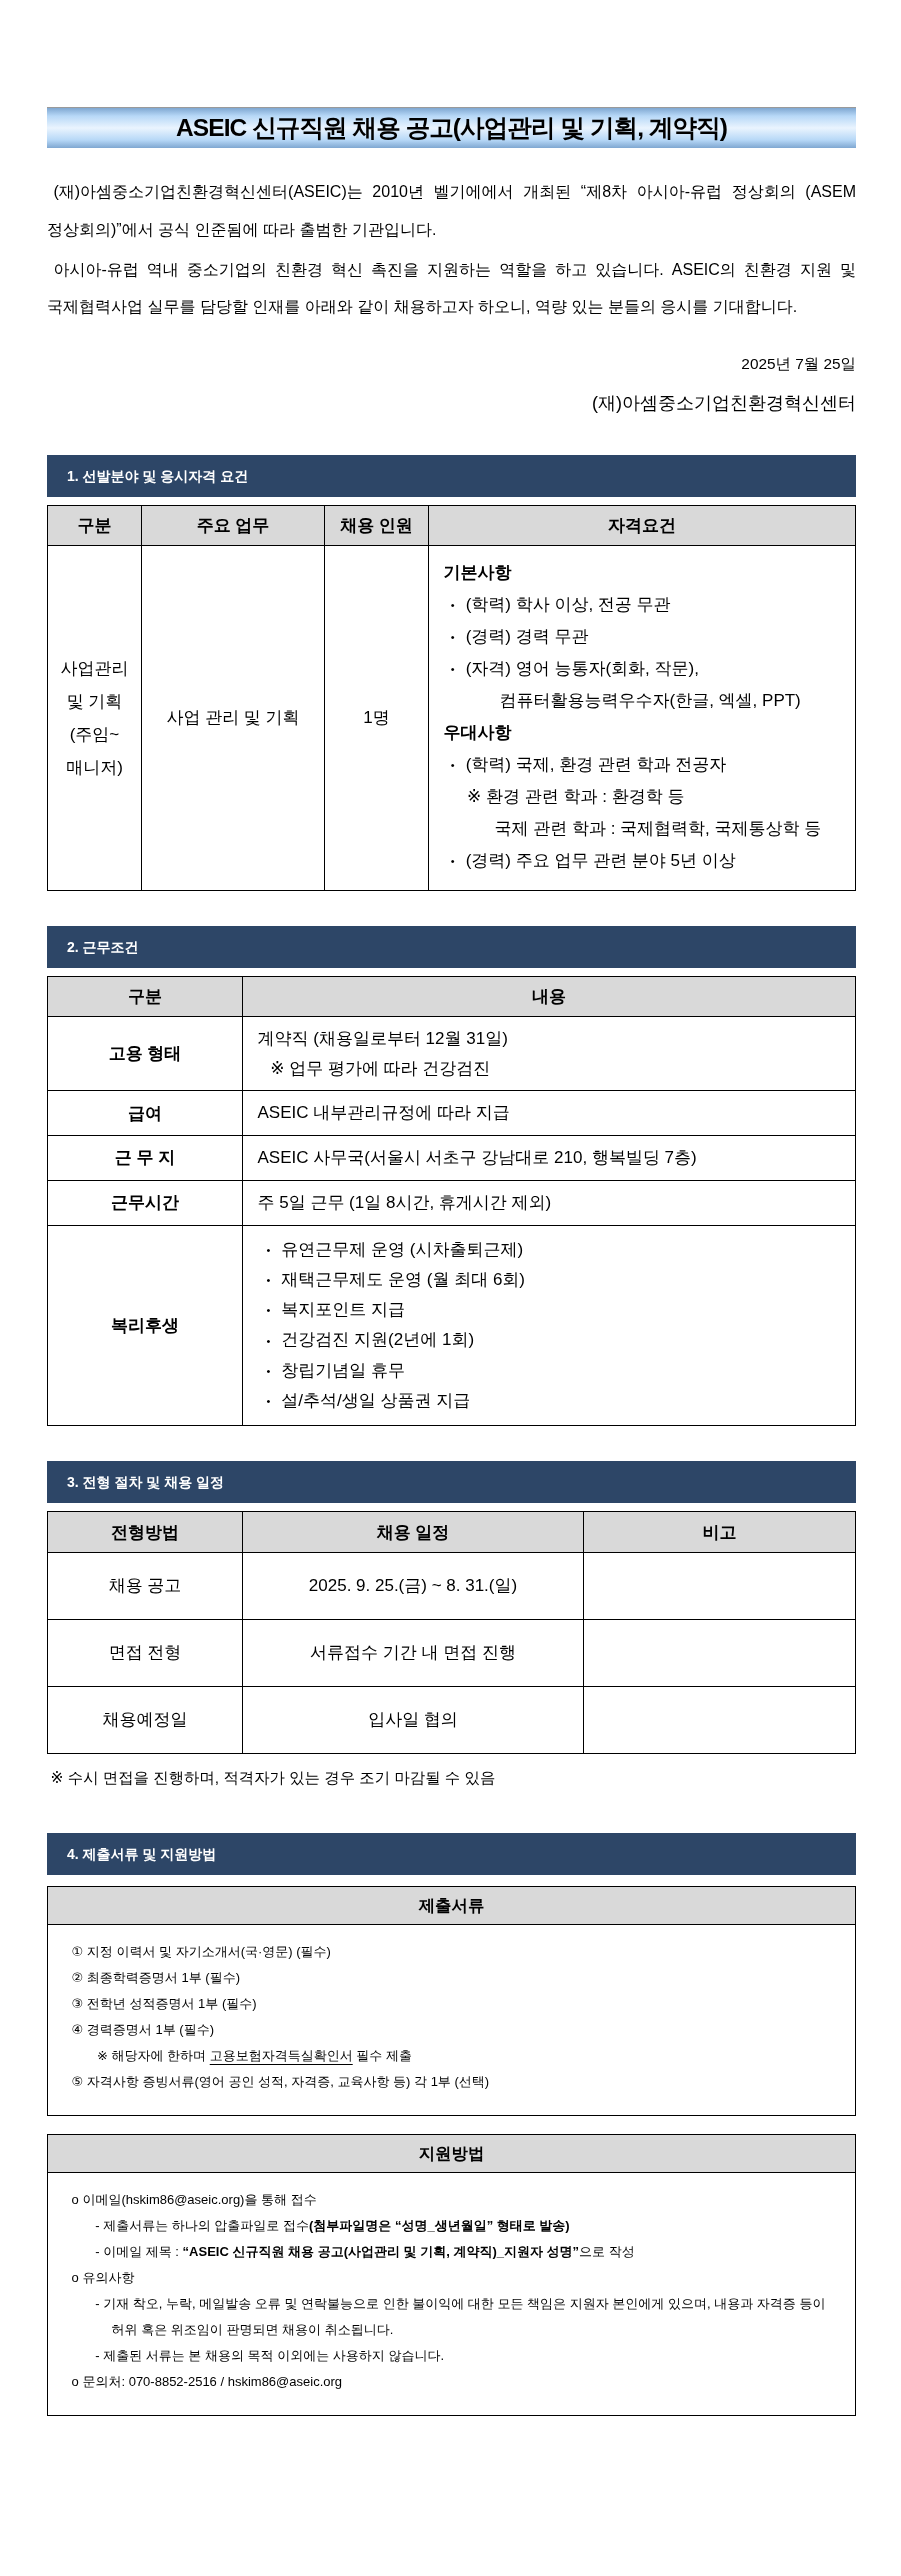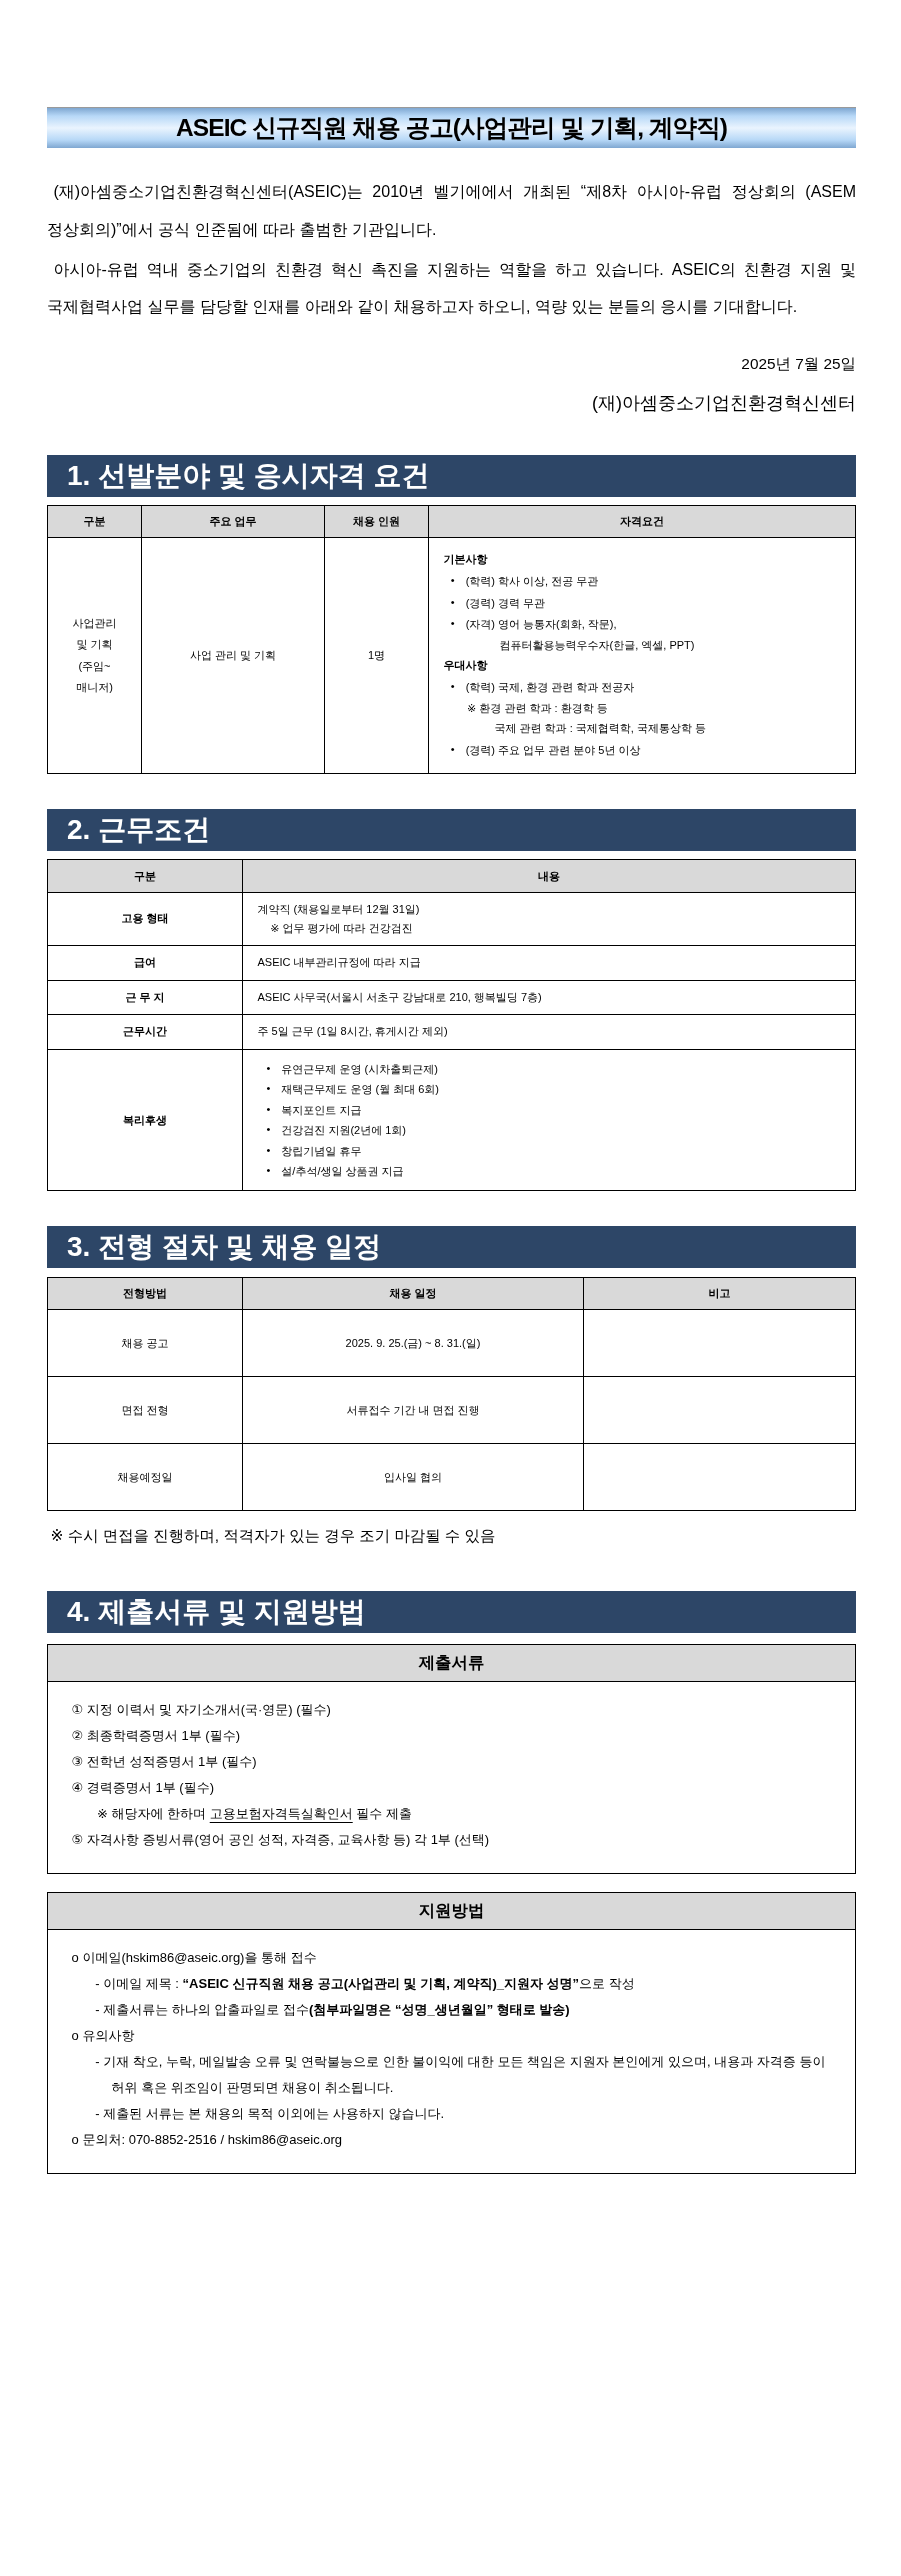--- a/index.html
+++ b/index.html
@@ -18,25 +18,25 @@
   }
   
   .intro-p { font-size:16px; line-height:2.32; text-align:justify; margin:0; text-indent:6.4px; word-break:keep-all; }
   .intro-p1 { margin-top:25.4px; }
   .intro-p2 { margin-top:3.6px; }
   .date-line { text-align:right; font-size:15.4px; margin-top:23.6px; line-height:1.9; }
   .org-line  { text-align:right; font-size:18px; margin-top:7.3px; line-height:1.9; }
   
   .section-bar {
     margin-top:35px; background:#2d4667; color:#ffffff;
-    font-size:28px; font-weight:bold; height:42px; line-height:42px;
+    font-size:14px; font-weight:bold; height:42px; line-height:42px;
     padding-left:20px; box-sizing:border-box;
   }
   
-  table { width:100%; border-collapse:collapse; margin-top:8.2px; font-size:11px; table-layout:fixed; }
+  table { width:100%; border-collapse:collapse; margin-top:8.2px; font-size:17px; table-layout:fixed; }
   th,td { border:1.5px solid #000; box-sizing:border-box; }
   th { background:#d9d9d9; font-weight:bold; padding:8.2px 3.6px; text-align:center; }
   td { padding:7.3px 9px; }
   .center { text-align:center; }
   .label-cell { font-weight:bold; text-align:center; }
   
   .qual-cell { padding:11px 14.5px 12.7px; line-height:1.88; }
   .qual-title { font-weight:bold; }
   .q-item { padding-left:7.3px; }
   .q-item::before { content:"•"; font-size:11px; margin-right:11px; vertical-align:0.9px; }
@@ -210,22 +210,22 @@
       <div>④ 경력증명서 1부 (필수)</div>
       <div class="doc-note"><span>※ 해당자에 한하며 </span><span class="u">고용보험자격득실확인서</span><span> 필수 제출</span></div>
       <div>⑤ 자격사항 증빙서류(영어 공인 성적, 자격증, 교육사항 등) 각 1부 (선택)</div>
     </div>
   </div>
 
   <div class="docbox">
     <div class="box-title">지원방법</div>
     <div class="box-body">
       <div>o  이메일(hskim86@aseic.org)을 통해 접수</div>
+      <div class="al-sub"><span>-  제출서류는 하나의 압출파일로 접수</span><span class="b">(첨부파일명은 “성명_생년월일” 형태로 발송)</span></div>
       <div class="al-sub"><span>-  이메일 제목 : </span><span class="b">“ASEIC 신규직원 채용 공고(사업관리 및 기획, 계약직)_지원자 성명”</span><span>으로 작성</span></div>
-      <div class="al-sub"><span>-  제출서류는 하나의 압출파일로 접수</span><span class="b">(첨부파일명은 “성명_생년월일” 형태로 발송)</span></div>
       <div>o  유의사항</div>
       <div class="al-hang">-  기재 착오, 누락, 메일발송 오류 및 연락불능으로 인한 불이익에 대한 모든 책임은 지원자 본인에게 있으며, 내용과 자격증 등이 허위 혹은 위조임이 판명되면 채용이 취소됩니다.</div>
       <div class="al-sub">-  제출된 서류는 본 채용의 목적 이외에는 사용하지 않습니다.</div>
       <div>o  문의처: 070-8852-2516 / hskim86@aseic.org</div>
     </div>
   </div>
 
 </div>
 
 

